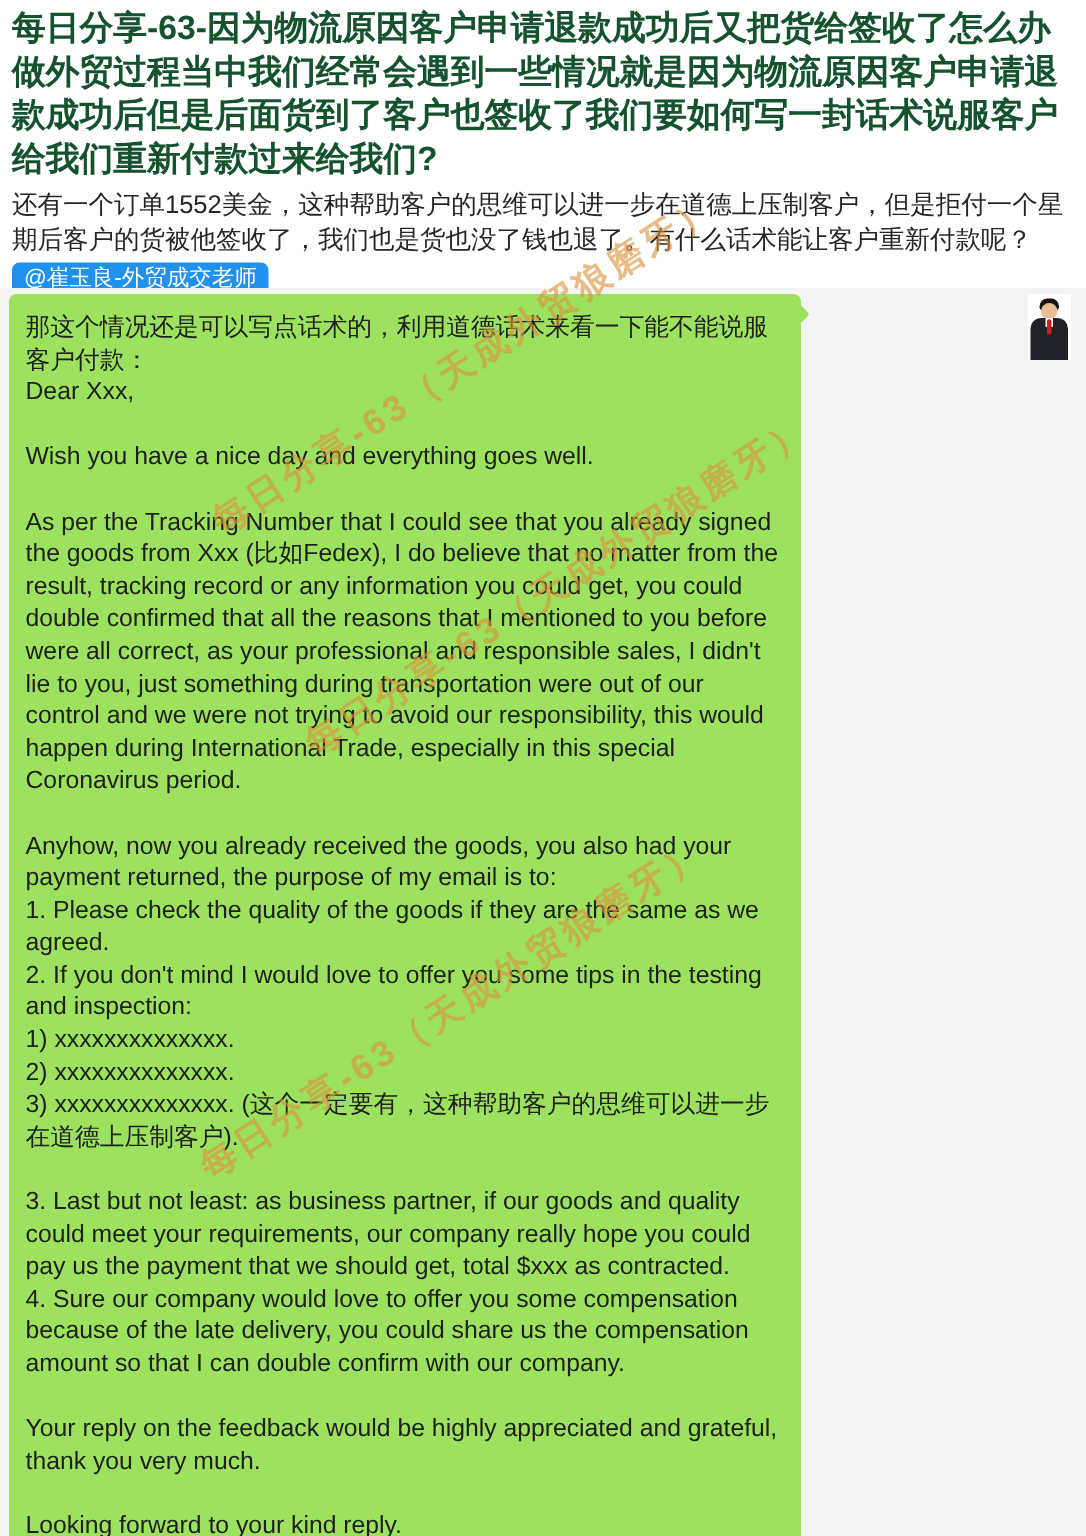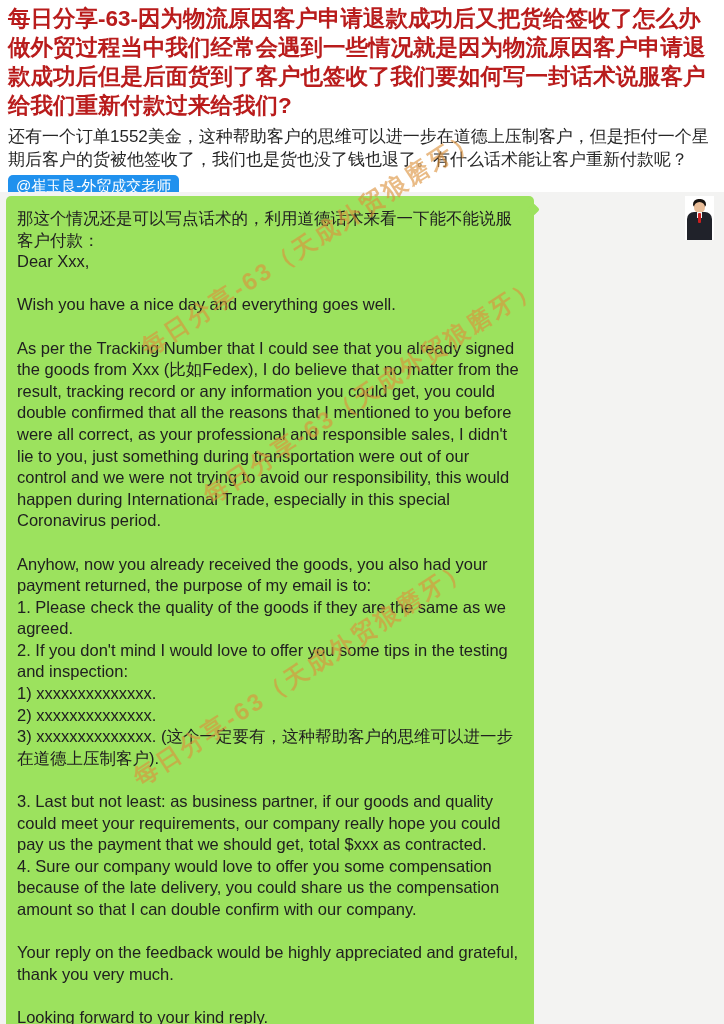--- a/index.html
+++ b/index.html
@@ -8,21 +8,21 @@
     background:#ffffff;
     font-family:"Liberation Sans","DejaVu Sans",sans-serif;
   }
   
   .top-section{
     position:absolute;left:0;top:0;width:724px;height:192px;
     background:#ffffff;box-sizing:border-box;padding:4px 8px 0 8px;overflow:hidden;
   }
   .post-title{
     margin:0 0 5px 0;
-    font-size:22.5px;line-height:29px;font-weight:bold;color:#b91c1c;
+    font-size:22.5px;line-height:29px;font-weight:bold;color:#14532d;
   }
   .post-question{
     margin:0 0 4px 0;
     font-size:17px;line-height:23px;color:#262626;
   }
   .author-badge{
     display:inline-block;height:22px;line-height:22px;padding:0 8px;
     background:#2091ee;border-radius:5px;
     color:#ffffff;font-size:15px;
   }

